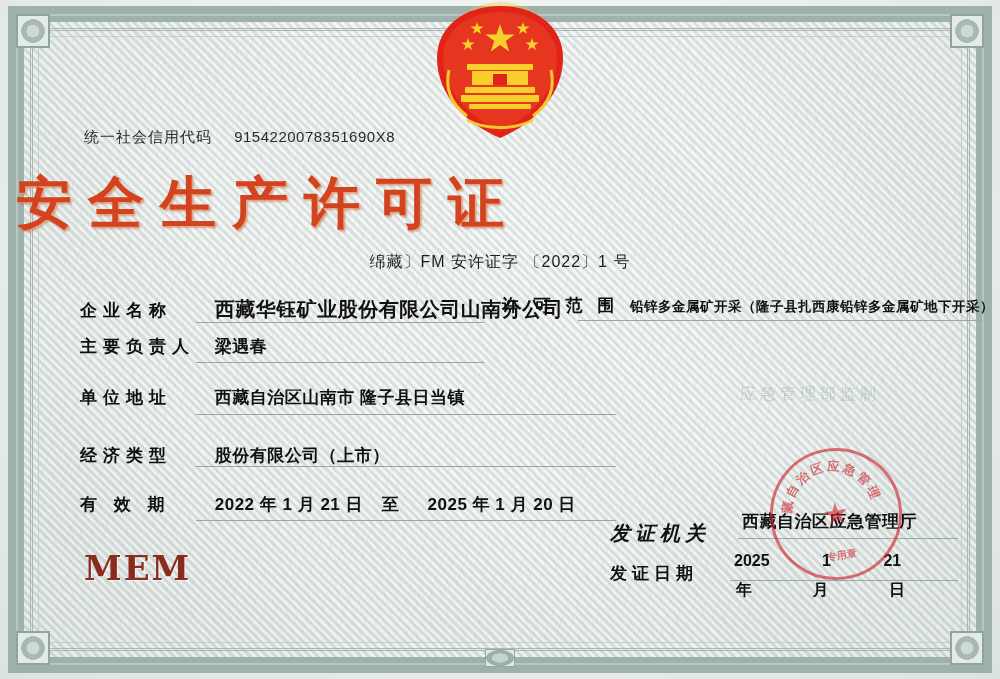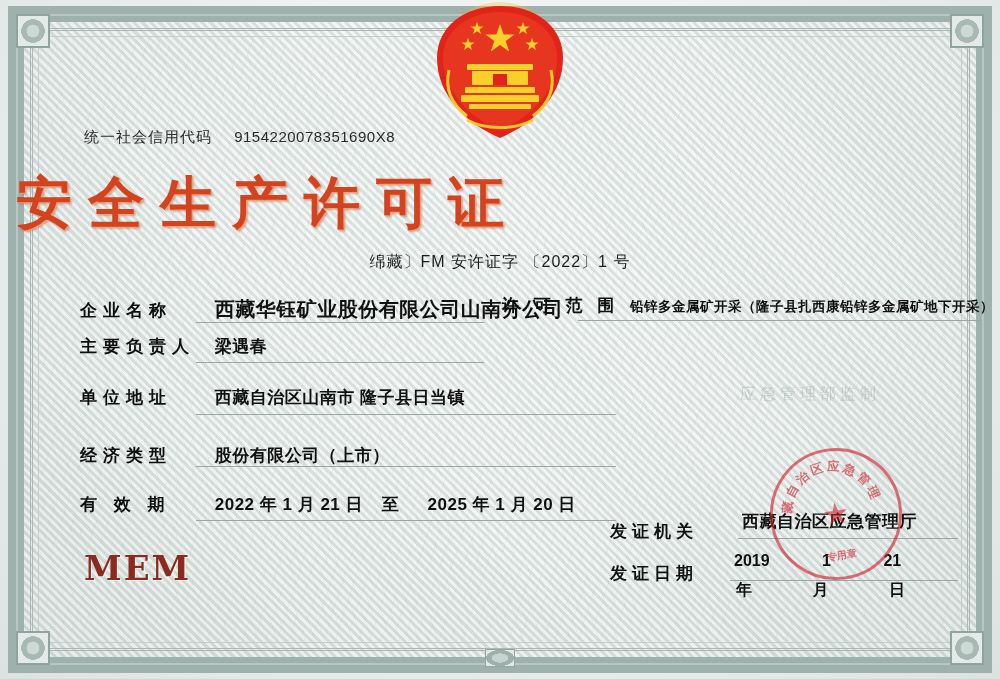--- a/index.html
+++ b/index.html
@@ -221,24 +221,25 @@
     letter-spacing: 2px;
     color: #8a2b1e;
     text-shadow: 1px 1px 0 rgba(255,255,255,0.6);
   }
 
   
   .issue-auth-label {
     position: absolute;
     left: 610px;
     top: 520px;
-    font-size: 17px;
+    font-size: 20px;
     font-weight: bold;
     letter-spacing: 5px;
     color: #111;
+    font-style: italic;
   }
   .issue-auth-value {
     position: absolute;
     left: 742px;
     top: 510px;
     font-size: 17px;
     font-weight: bold;
     color: #111;
     letter-spacing: 0.5px;
   }
@@ -406,21 +407,21 @@
   <div class="hr line-valid"></div>
 
   <div class="mem">MEM</div>
 
   <div class="issue-auth-label">发证机关</div>
   <div class="issue-auth-value">西藏自治区应急管理厅</div>
   <div class="hr line-auth"></div>
 
   <div class="issue-date-label">发证日期</div>
   <div class="issue-date-value">
-    <span class="num">2019</span>
+    <span class="num">2025</span>
     <span class="num" style="margin-left:48px;">1</span>
     <span class="num" style="margin-left:48px;">21</span>
   </div>
   <div class="issue-date-value" style="top:580px; left:734px;">
     <span class="unit">年</span>
     <span class="unit" style="margin-left:54px;">月</span>
     <span class="unit" style="margin-left:54px;">日</span>
   </div>
   <div class="hr line-date"></div>
 

